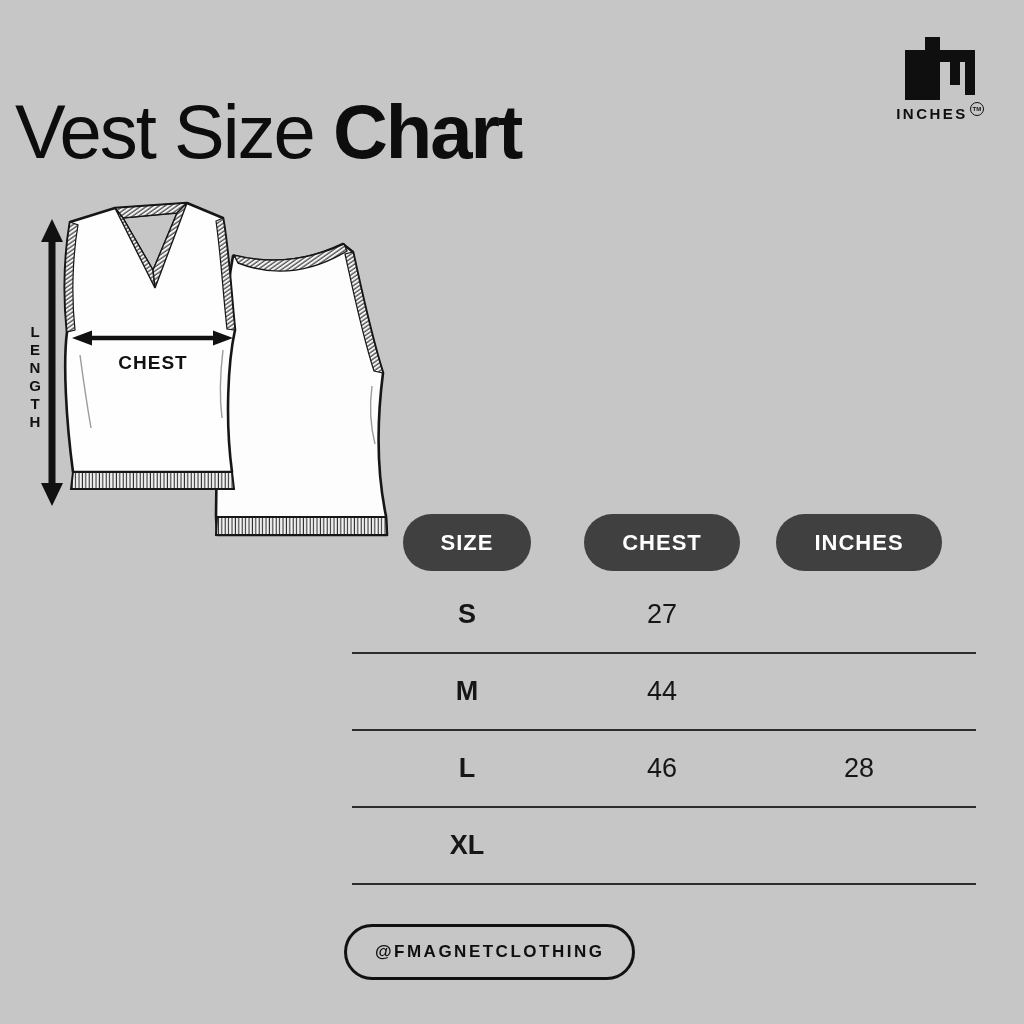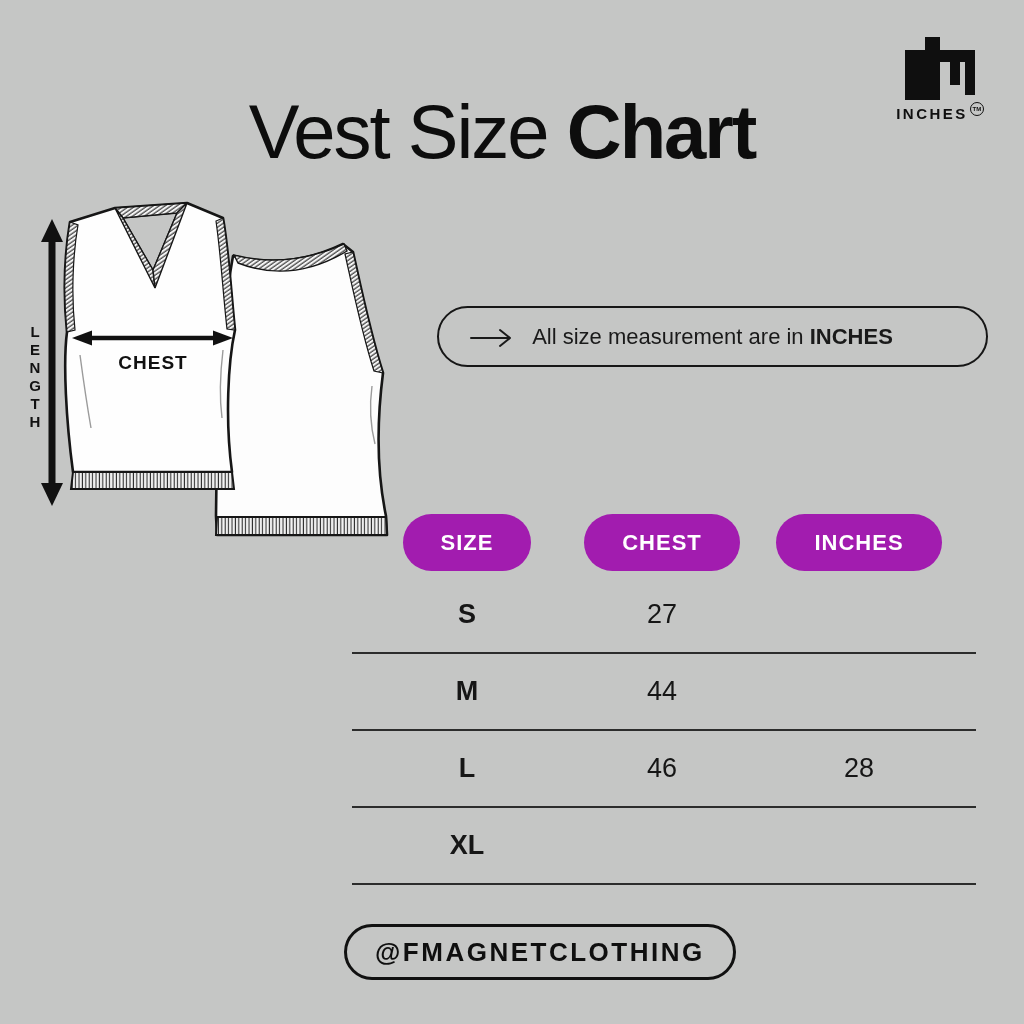--- a/index.html
+++ b/index.html
@@ -17,21 +17,21 @@
   .logo-mark { display:block; margin:0 auto 2px auto; }
   .brandline { font-size:15px; font-weight:bold; letter-spacing:2.5px; color:#0f0f0f; white-space:nowrap; }
   .tm-badge {
     display:inline-flex; align-items:center; justify-content:center;
     width:14px; height:14px; border:1.3px solid #0f0f0f; border-radius:50%;
     font-size:6px; font-weight:bold; letter-spacing:0; vertical-align:8px; margin-left:2px;
   }
 
   
   .title {
-    position:absolute; top:88px; left:0; width:1004px; text-align:center;
+    position:absolute; top:88px; left:15px; width:1004px; 
     font-size:76px; letter-spacing:-2px; color:#0d0d0d; font-weight:400; white-space:nowrap;
   }
   .title .bold { font-weight:bold; }
 
   
   .vest-svg { position:absolute; left:20px; top:190px; }
 
   
   .note-pill {
     position:absolute; left:437px; top:306px; width:551px; height:61px;
@@ -43,38 +43,38 @@
     display:flex; align-items:center; justify-content:center;
     font-size:22px; color:#1a1a1a; white-space:pre;
   }
   .note-text .bold { font-weight:bold; }
 
   
   .size-table { position:absolute; left:352px; top:514px; width:624px; }
   .thead { display:grid; grid-template-columns:230px 160px 234px; margin-bottom:6px; }
   .th-cell { text-align:center; }
   .pill-header {
-    display:inline-block; background:#a21caf; color:#fff;
+    display:inline-block; background:#404040; color:#fff;
     border-radius:29px; padding:0 38px; height:57px; line-height:57px;
     font-size:22px; font-weight:bold; letter-spacing:1px;
   }
   .size-row {
     display:grid; grid-template-columns:230px 160px 234px;
     height:77px; align-items:center;
     border-bottom:2px solid #2c2c2c;
   }
   .cell { text-align:center; font-size:27px; color:#161616; }
   .cell.size { font-weight:bold; }
 
   
   .social-pill {
     position:absolute; left:344px; top:924px; height:56px;
     border:3px solid #111; border-radius:29px; padding:0 28px;
     display:inline-flex; align-items:center;
-    font-size:26px; font-weight:bold; letter-spacing:2.5px; color:#0f0f0f; white-space:nowrap;
+    font-size:17px; font-weight:bold; letter-spacing:2.5px; color:#0f0f0f; white-space:nowrap;
   }
 
   svg text { font-family:"Liberation Sans", sans-serif; }
 </style>
 </head>
 <body>
 
 <div class="canvas">
 
   <div class="logo">
@@ -141,27 +141,20 @@
     </g>
 
     <g fill="#111">
       <line x1="62" y1="148" x2="203" y2="148" stroke="#111" stroke-width="4.5"></line>
       <path d="M 52 148 L 72 140.5 L 72 155.5 Z"></path>
       <path d="M 213 148 L 193 140.5 L 193 155.5 Z"></path>
     </g>
     <text x="133" y="179" fill="#111" font-size="19" font-weight="bold" letter-spacing="1" text-anchor="middle">CHEST</text>
   </svg>
 
-  <div class="note-pill">
-    <svg class="note-arrow" width="46" height="22" viewBox="0 0 46 22">
-      <path d="M2 11 H 40" stroke="#1a1a1a" stroke-width="2" fill="none" stroke-linecap="round"></path>
-      <path d="M31 3 L 41 11 L 31 19" stroke="#1a1a1a" stroke-width="2" fill="none" stroke-linecap="round" stroke-linejoin="round"></path>
-    </svg>
-    <div class="note-text"><span>All size measurement are in </span><span class="bold">INCHES</span></div>
-  </div>
 
   <div class="size-table">
     <div class="thead">
       <div class="th-cell"><span class="pill-header">SIZE</span></div>
       <div class="th-cell"><span class="pill-header">CHEST</span></div>
       <div class="th-cell"><span class="pill-header">INCHES</span></div>
     </div>
 
     <div class="size-row">
       <div class="cell size">S</div>

